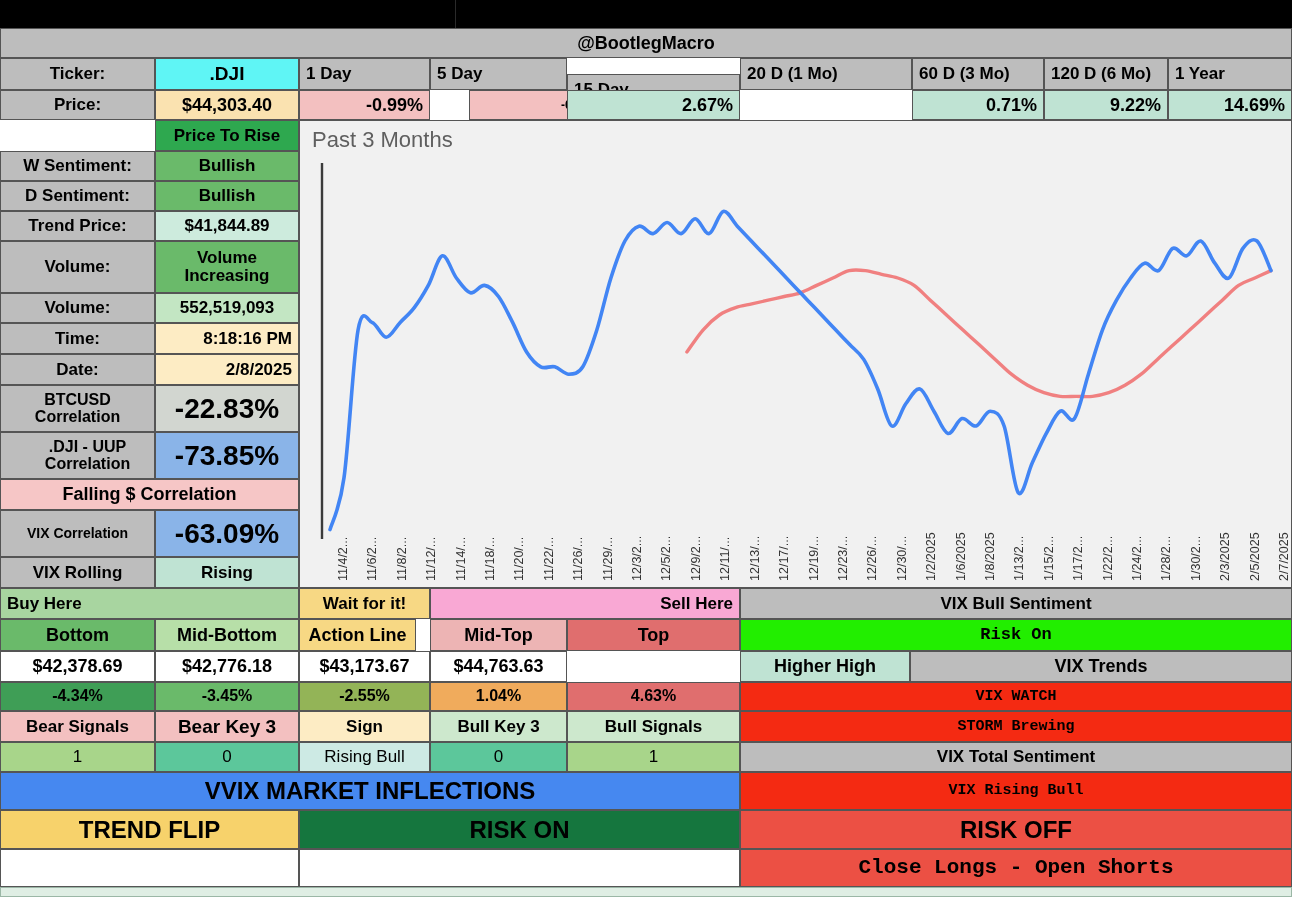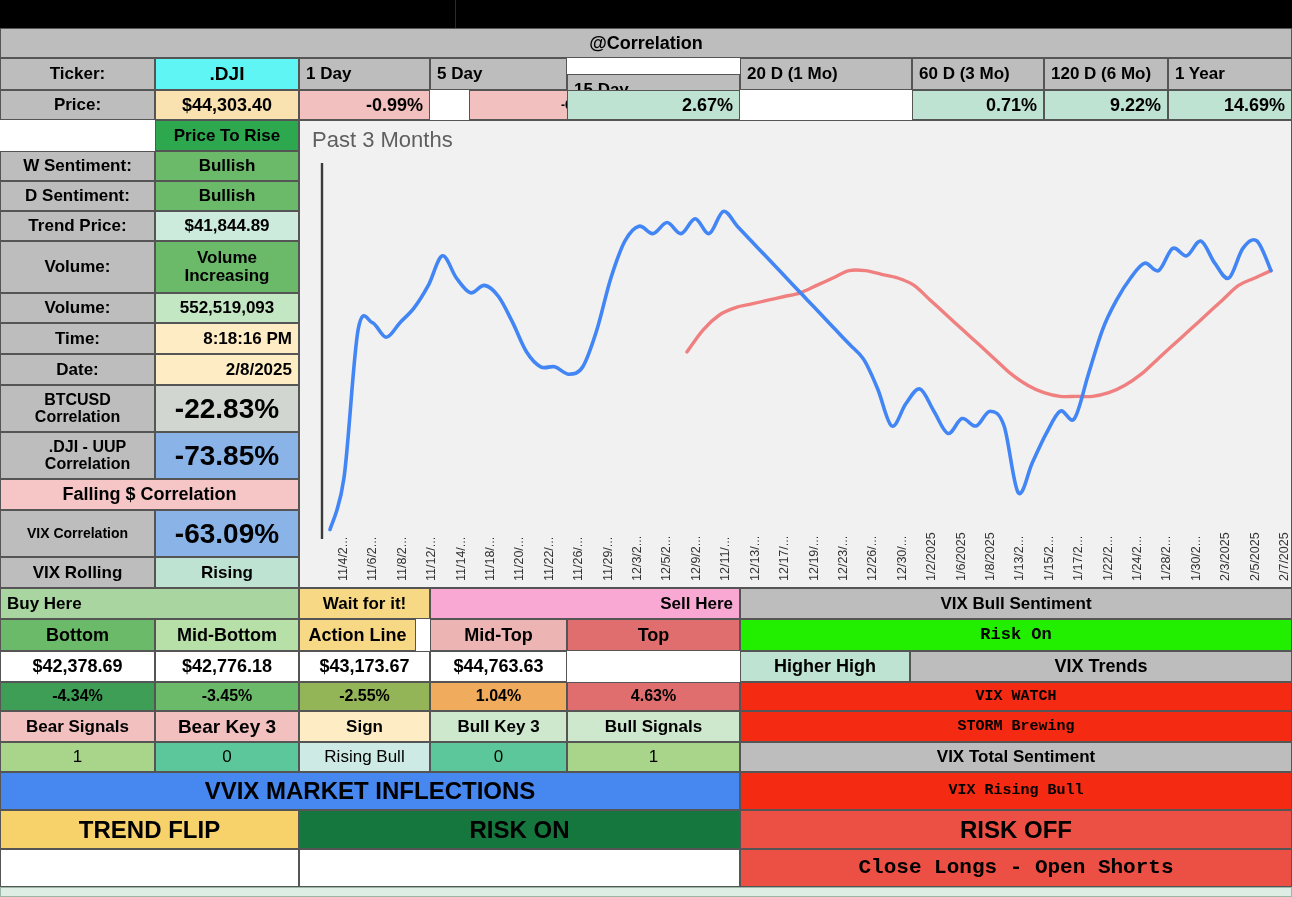--- a/index.html
+++ b/index.html
@@ -28,21 +28,21 @@
 <body>
 
 <div class="app">
 
   <div class="topbar">
     <div class="seam"></div>
   </div>
 
   <div class="grid">
 
-    <div class="cell lbl" style="left:0;top:0;width:1292px;height:30px;font-size:18px;">@Correlation</div>
+    <div class="cell lbl" style="left:0;top:0;width:1292px;height:30px;font-size:18px;">@BootlegMacro</div>
 
     <div class="cell lbl" style="left:0;top:30px;width:155px;height:32px;">Ticker:</div>
     <div class="cell" style="left:155px;top:30px;width:144px;height:32px;background:#5ff5f5;font-size:19px;">.DJI</div>
     <div class="cell lbl left" style="left:299px;top:30px;width:131px;height:32px;">1 Day</div>
     <div class="cell lbl left" style="left:430px;top:30px;width:137px;height:32px;">5 Day</div>
     <div class="cell lbl left" style="left:567px;top:30px;width:173px;height:32px;margin-top:16px;">15 Day</div>
     <div class="cell lbl left" style="left:740px;top:30px;width:172px;height:32px;">20 D (1 Mo)</div>
     <div class="cell lbl left" style="left:912px;top:30px;width:132px;height:32px;">60 D (3 Mo)</div>
     <div class="cell lbl left" style="left:1044px;top:30px;width:124px;height:32px;">120 D (6 Mo)</div>
     <div class="cell lbl left" style="left:1168px;top:30px;width:124px;height:32px;">1 Year</div>

